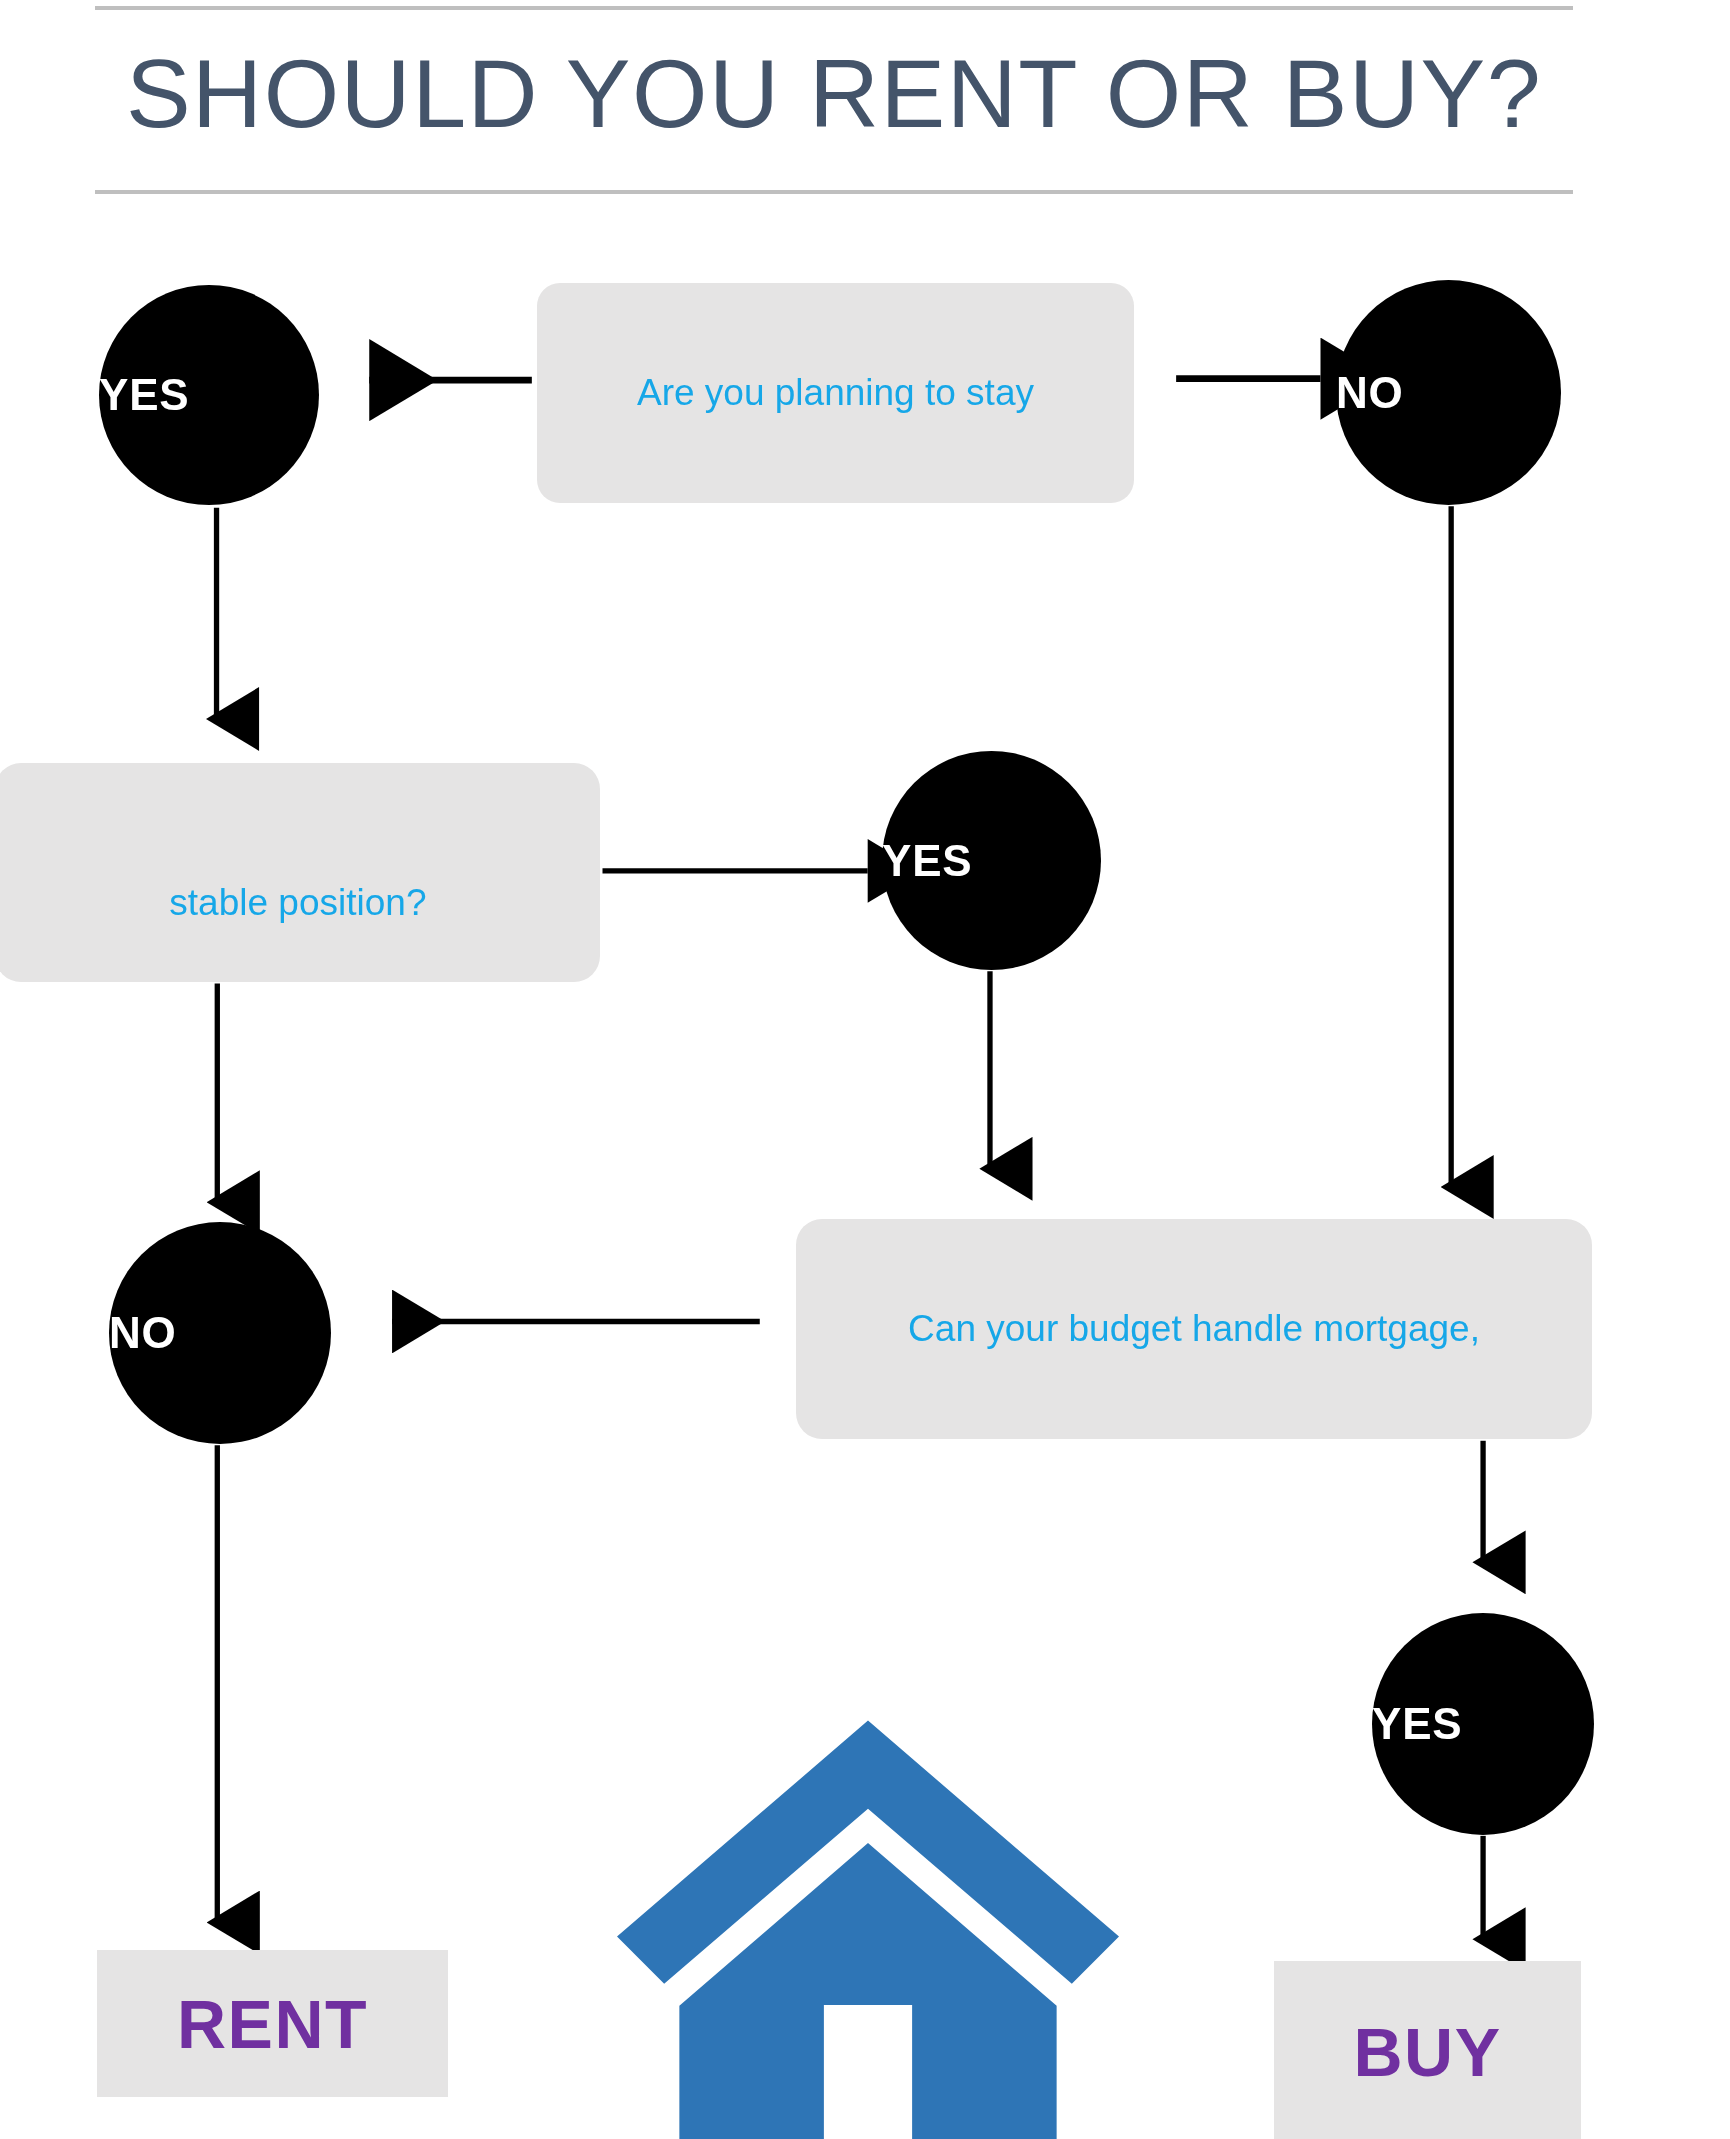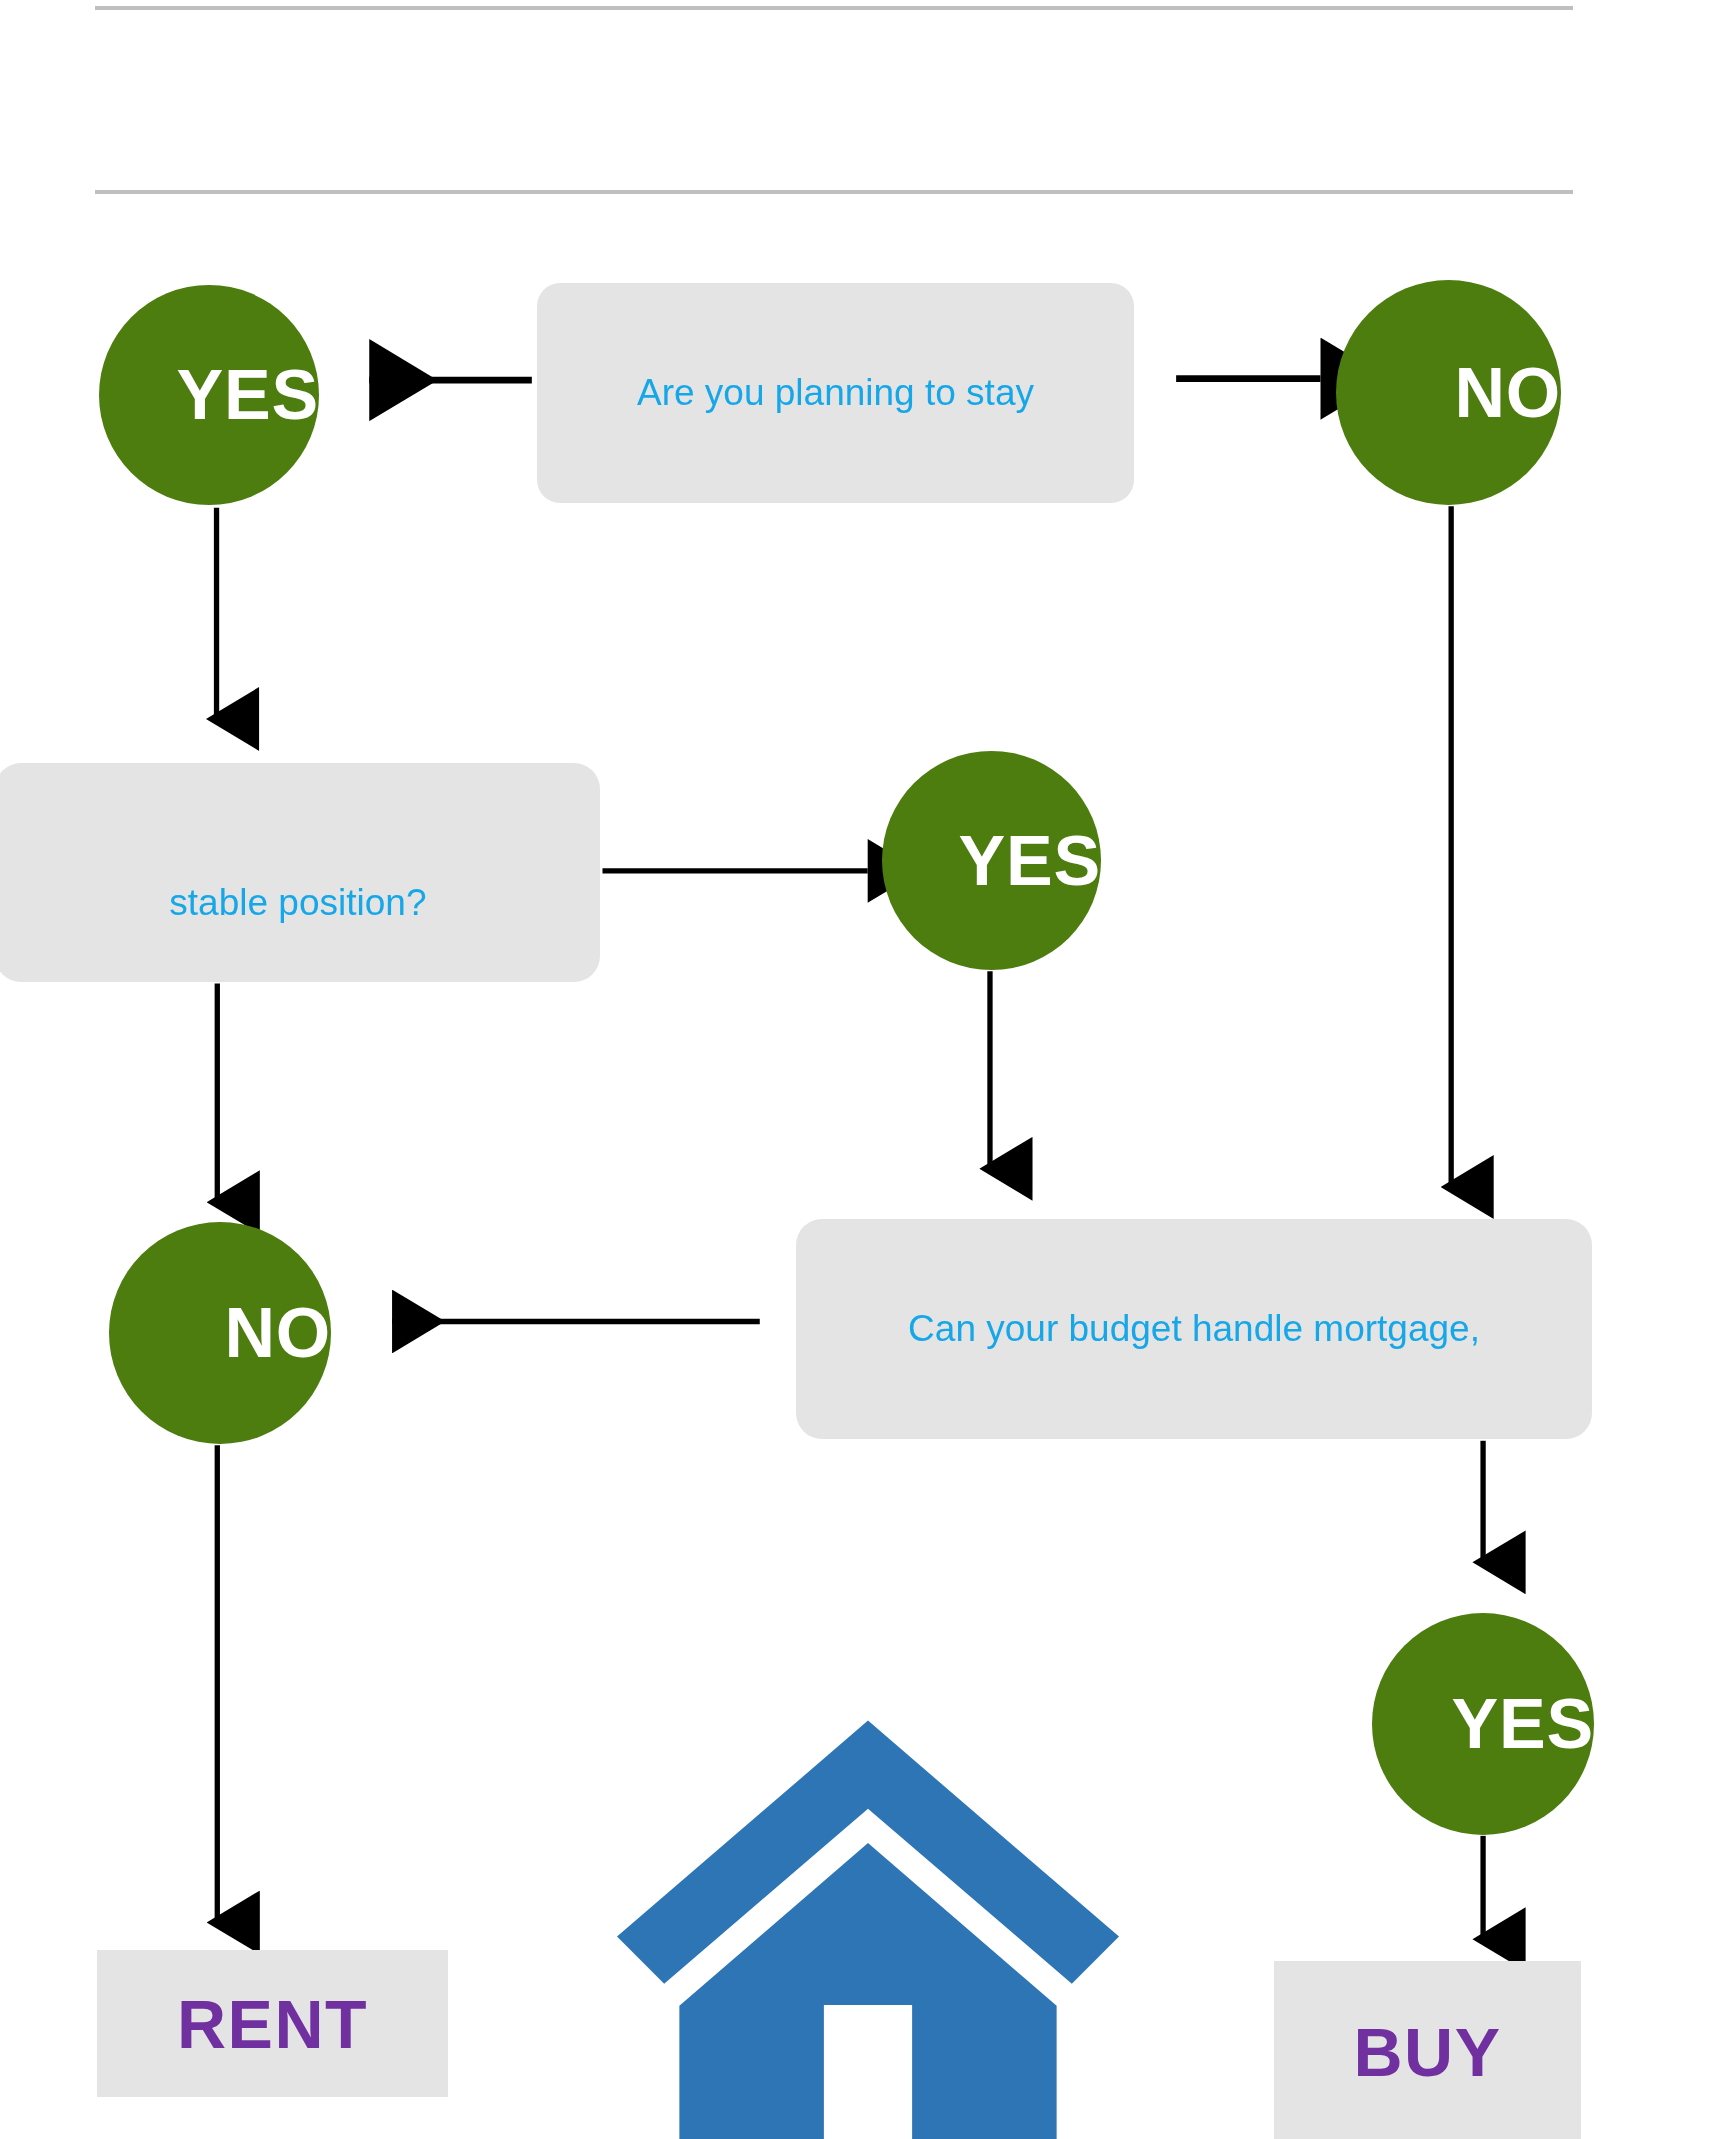--- a/index.html
+++ b/index.html
@@ -41,26 +41,26 @@
     line-height:1.62;
     padding:13.7px 30px;
   }
   #q-stay   { left:537px;  top:283px;  width:597px; height:220px;border-radius:23px; }
   #q-stable { left:-4.6px;   top:763px; width:605px; height:219px; }
   #q-budget { left:764px; top:1219px; width:796px; height:220px;margin-left:32px; }
 
   
   .circle {
     position:absolute;
-    background:#4d7c0f;
+    background:#000000;
     border-radius:50%;
-    display:flex; align-items:center; justify-content:flex-end;
+    display:flex; align-items:center; justify-content:flex-start;
     color:#ffffff;
     font-weight:bold;
-    font-size:70px;
+    font-size:44px;
     letter-spacing:0.8px;
   }
   #c-yes-top    { left:99px;  top:285px;  width:220px; height:220px; }
   #c-no-top     { left:1336px; top:280px;  width:225px; height:225px; }
   #c-yes-mid    { left:882px; top:751px;  width:219px; height:219px; }
   #c-no-mid     { left:109px;  top:1222px; width:222px; height:222px; }
   #c-yes-bottom { left:1372px; top:1613px; width:222px; height:222px; }
 
   
   .tbox {
@@ -85,20 +85,21 @@
   #house-icon {
     position:absolute; left:617px; top:1716px; width:502px; height:426px;
   }
 </style>
 </head>
 <body>
 
 <div id="canvas">
 
   <div class="rule rule-top"></div>
+  <h1 class="page-title">SHOULD YOU RENT OR BUY?</h1>
   <div class="rule rule-bottom"></div>
 
   <svg id="connectors" viewBox="0 0 2277 2816" xmlns="http://www.w3.org/2000/svg">
     <defs>
       <marker id="ah-left" markerWidth="12" markerHeight="12" refX="10" refY="6" orient="auto" markerUnits="strokeWidth">
         <path d="M10,0 L10,12 L0,6 z" fill="#000000"></path>
       </marker>
       <marker id="ah-right" markerWidth="12" markerHeight="12" refX="2" refY="6" orient="auto" markerUnits="strokeWidth">
         <path d="M2,0 L2,12 L12,6 z" fill="#000000"></path>
       </marker>

